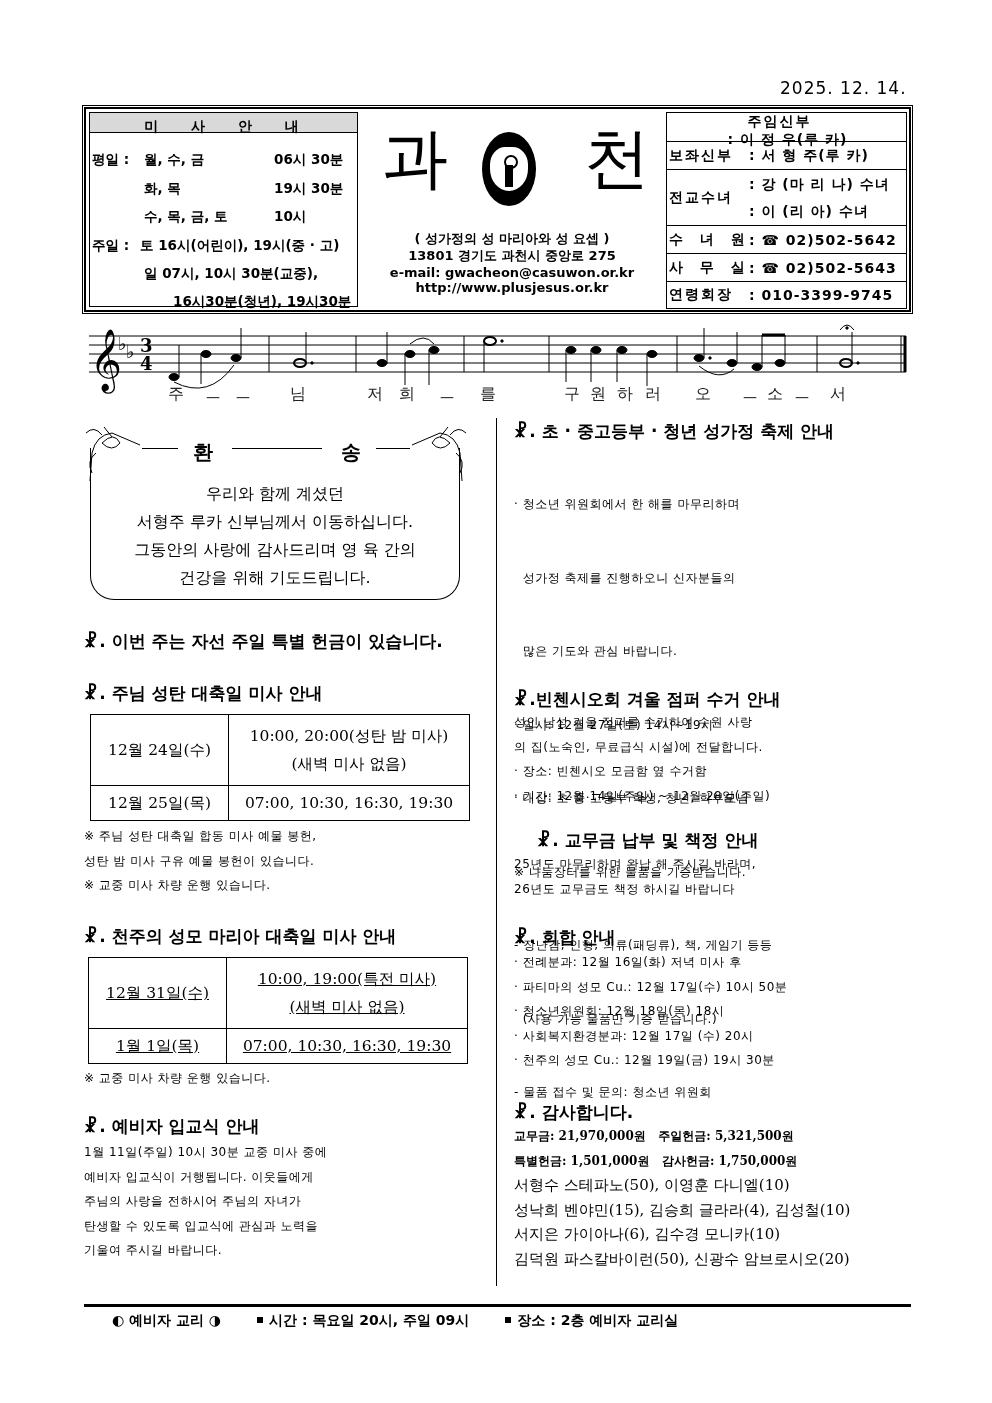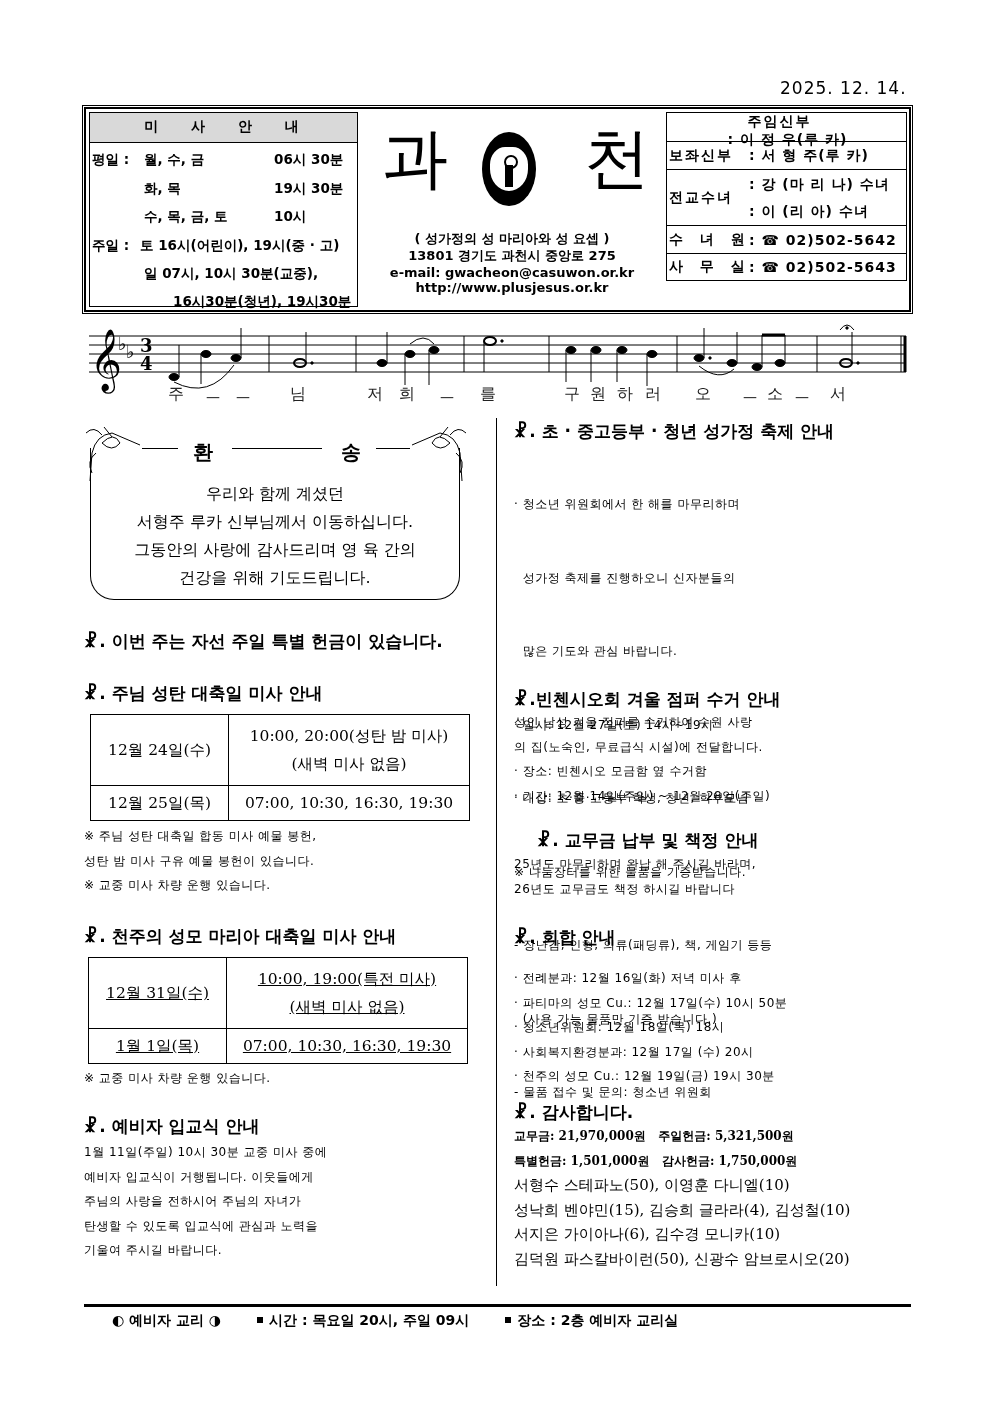--- a/index.html
+++ b/index.html
@@ -2,21 +2,21 @@
 <html><head>
 <meta charset="utf-8">
 <style>
   * { box-sizing: border-box; margin: 0; padding: 0; }
   body { width: 992px; height: 1403px; background: #fff; position: relative; font-family: "DejaVu Sans", sans-serif; color: #000; overflow: hidden; }
   .date { position: absolute; left: 780px; top: 78px; font-size: 17px; letter-spacing: 1px; }
 
   
   .header { position: absolute; left: 84px; top: 107px; width: 827px; height: 205px; border: 2px solid #000; outline: 1px solid #000; outline-offset: 1px; }
   .mass { position: absolute; left: 3px; top: 3px; width: 269px; height: 195px; border: 1px solid #000; }
-  .mass-title { height: 30px; background: #d9d9d9; border-bottom: 1px solid #000; text-align: center; font-weight: bold; font-size: 14px; line-height: 26px; letter-spacing: 14px; padding-left: 10px; }
+  .mass-title { height: 20px; background: #d9d9d9; border-bottom: 1px solid #000; text-align: center; font-weight: bold; font-size: 14px; line-height: 26px; letter-spacing: 14px; padding-left: 10px; }
   .mass-row { position: absolute; font-size: 13.5px; font-weight: bold; white-space: nowrap; }
   .center { position: absolute; left: 276px; top: 3px; width: 300px; height: 195px; }
   .big-char { position: absolute; top: 14px; font-size: 66px; font-family: "DejaVu Serif", serif; font-weight: normal; line-height: 1; }
   .logo { position: absolute; left: 120px; top: 20px; width: 54px; height: 74px; background: #000; border-radius: 50%; display: flex; align-items: center; justify-content: center; }
   .logo-inner { width: 38px; height: 44px; border: 2px solid #fff; border-radius: 40% 40% 50% 50%; position: relative; background: #fff; }
   .logo-inner::before { content: ""; position: absolute; left: 13px; top: 16px; width: 8px; height: 22px; background: #000; }
   .logo-inner::after { content: ""; position: absolute; left: 12px; top: 6px; width: 10px; height: 10px; border-radius: 50%; border: 2px solid #000; }
   .center-lines { position: absolute; left: 0; width: 300px; text-align: center; top: 118px; font-weight: bold; font-size: 13px; line-height: 17px; }
   .center-lines div { white-space: nowrap; }
   .staff { position: absolute; left: 580px; top: 3px; width: 241px; height: 195px; }
@@ -114,20 +114,24 @@
         <span class="staff-val">: 이 (리      아) 수녀</span>
       </span>
     </div>
     <div class="staff-row" style="height:28px;">
       <span class="staff-label" style="letter-spacing:6px;">수  녀  원</span>
       <span class="staff-val">: ☎ 02)502-5642</span>
     </div>
     <div class="staff-row" style="height:28px;">
       <span class="staff-label" style="letter-spacing:6px;">사  무  실</span>
       <span class="staff-val">: ☎ 02)502-5643</span>
+    </div>
+    <div class="staff-row" style="height:28px;">
+      <span class="staff-label">연령회장</span>
+      <span class="staff-val">: 010-3399-9745</span>
     </div>
   </div>
 </div>
 
 <svg class="music" viewBox="0 0 827 88" width="827" height="88">
   <g stroke="#000" stroke-width="1">
     <line x1="5" y1="16" x2="822" y2="16"></line>
     <line x1="5" y1="25" x2="822" y2="25"></line>
     <line x1="5" y1="34" x2="822" y2="34"></line>
     <line x1="5" y1="43" x2="822" y2="43"></line>
@@ -341,21 +345,21 @@
   <span class="sym">☧</span><span>. 교무금 납부 및 책정 안내</span>
 </div>
 <div class="para" style="left:514px;top:852px;">
   <div>25년도 마무리하며 완납 해 주시길 바라며,</div>
   <div>26년도 교무금도 책정 하시길 바랍니다</div>
 </div>
 
 <div class="sec-title" style="left:514px;top:926px;">
   <span class="sym">☧</span><span>. 회합 안내</span>
 </div>
-<div class="para" style="left:514px;top:950px;margin-top:16px;">
+<div class="para" style="left:514px;top:950px;">
   <div>· 전례분과: 12월 16일(화) 저녁 미사 후</div>
   <div>· 파티마의 성모 Cu.: 12월 17일(수) 10시 50분</div>
   <div>· 청소년위원회: 12월 18일(목) 18시</div>
   <div>· 사회복지환경분과: 12월 17일 (수) 20시</div>
   <div>· 천주의 성모 Cu.: 12월 19일(금) 19시 30분</div>
 </div>
 
 <div class="sec-title" style="left:514px;top:1101px;">
   <span class="sym">☧</span><span>. 감사합니다.</span>
 </div>

